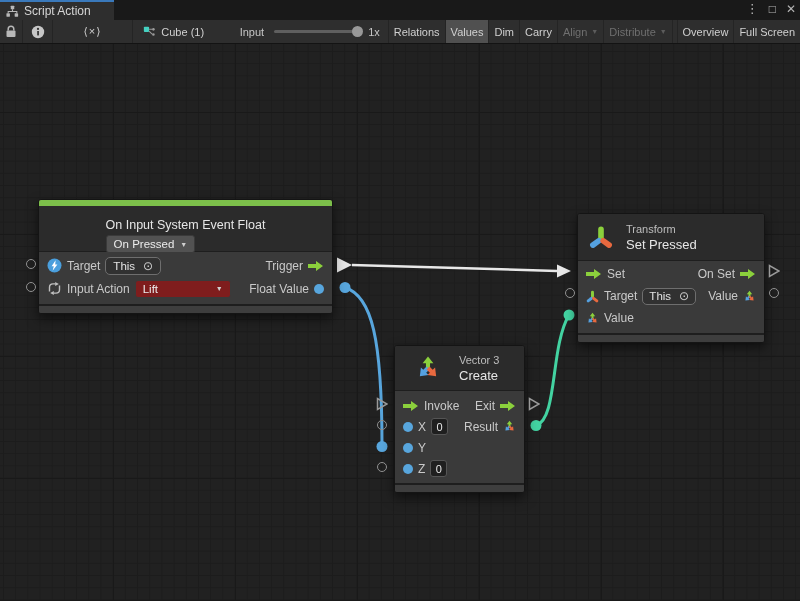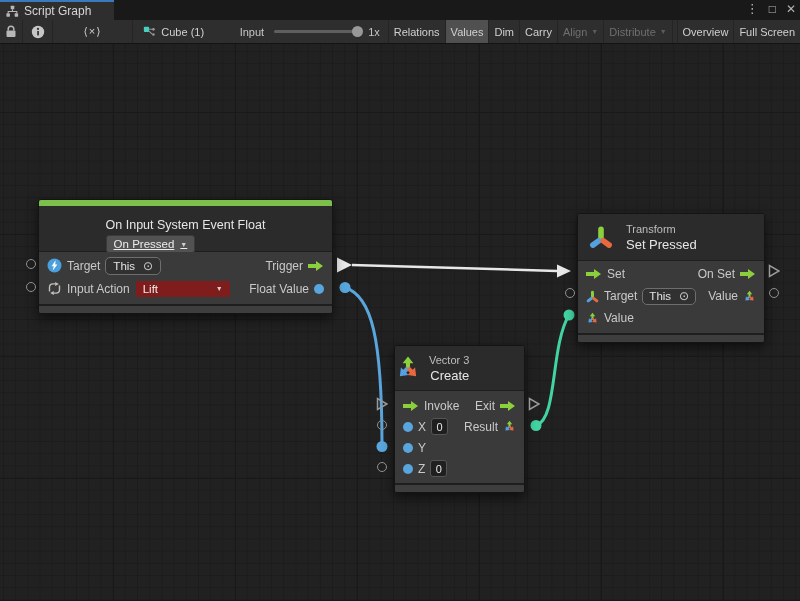--- a/index.html
+++ b/index.html
@@ -84,21 +84,21 @@
 <body>
 
 <div class="tabbar">
   <div class="tab">
     <svg class="icon13" viewBox="0 0 15 14">
       <rect x="5.5" y="0.5" width="4" height="4" rx="0.5" fill="#b8b8b8"></rect>
       <rect x="0.5" y="9" width="4" height="4" rx="0.5" fill="#b8b8b8"></rect>
       <rect x="10" y="9" width="4" height="4" rx="0.5" fill="#b8b8b8"></rect>
       <path d="M7.5 4.5V7M2.5 9V7h10v2" stroke="#b8b8b8" stroke-width="1.2" fill="none"></path>
     </svg>
-    <span class="tab-label">Script Graph</span>
+    <span class="tab-label">Script Action</span>
   </div>
   <div class="win-controls">
     <span class="wc wc-menu">⋮</span>
     <span class="wc">□</span>
     <span class="wc">✕</span>
   </div>
 </div>
 
 <div class="toolbar">
   <div class="tbtn tb-lock">
@@ -168,21 +168,21 @@
 
   <div class="node" style="left:38px; top:155px; width:295px;">
     <div class="green-bar"></div>
     <div class="node-header" style="height:45px;flex-direction:column;">
       <svg width="22" height="27" viewBox="0 0 24 28">
         <path d="M14.5 1 4.5 15.5h6L8.5 27 19.5 11h-6.5z" fill="#f6c944"></path>
         <path d="M14.5 1 4.5 15.5h6l-1 5.5L14 13h-4z" fill="#e3a93a" opacity="0.55"></path>
       </svg>
       <div>
         <div class="node-title">On Input System Event Float</div>
-        <div class="dropdown" style="margin-top:3px;text-decoration:underline;">
+        <div class="dropdown" style="margin-top:3px;">
           <span>On Pressed</span>
           <span class="dd-arr">▼</span>
         </div>
       </div>
     </div>
     <div class="node-body">
       <div class="nrow" style="height:23px;">
         <svg class="icon15" viewBox="0 0 15 15">
           <circle cx="7.5" cy="7.5" r="7" fill="#4a9fdd"></circle>
           <path d="M8.6 2.2 4.6 8.3h2.2L5.6 12.8l4.8-6.4H8.2z" fill="#fff"></path>
@@ -267,21 +267,21 @@
           <path d="M5.9 7V4.5H4.1L7 .8l2.9 3.7H8.1V7z" fill="#55a1e0" transform="rotate(225 7 7)"></path>
           <path d="M5.9 7V4.5H4.1L7 .8l2.9 3.7H8.1V7z" fill="#e8693f" transform="rotate(135 7 7)"></path>
         </svg>
         <span class="lbl">Value</span>
       </div>
     </div>
     <div class="node-footer"></div>
   </div>
 
   <div class="node" style="left:394px; top:301px; width:131px;">
-    <div class="node-header" style="height:44px; gap:8px; padding:0 0; border-radius:2px 2px 0 0;text-align:right;">
+    <div class="node-header" style="height:44px; gap:18px; padding:0 20px; border-radius:2px 2px 0 0;">
       <svg width="26" height="26" viewBox="0 0 14 14">
         <path d="M5.9 7V4.5H4.1L7 .8l2.9 3.7H8.1V7z" fill="#8bd03c"></path>
         <path d="M5.9 7V4.5H4.1L7 .8l2.9 3.7H8.1V7z" fill="#55a1e0" transform="rotate(225 7 7)"></path>
         <path d="M5.9 7V4.5H4.1L7 .8l2.9 3.7H8.1V7z" fill="#e8693f" transform="rotate(135 7 7)"></path>
       </svg>
       <div>
         <div class="node-cat">Vector 3</div>
         <div class="node-title" style="font-size:13px;">Create</div>
       </div>
     </div>

